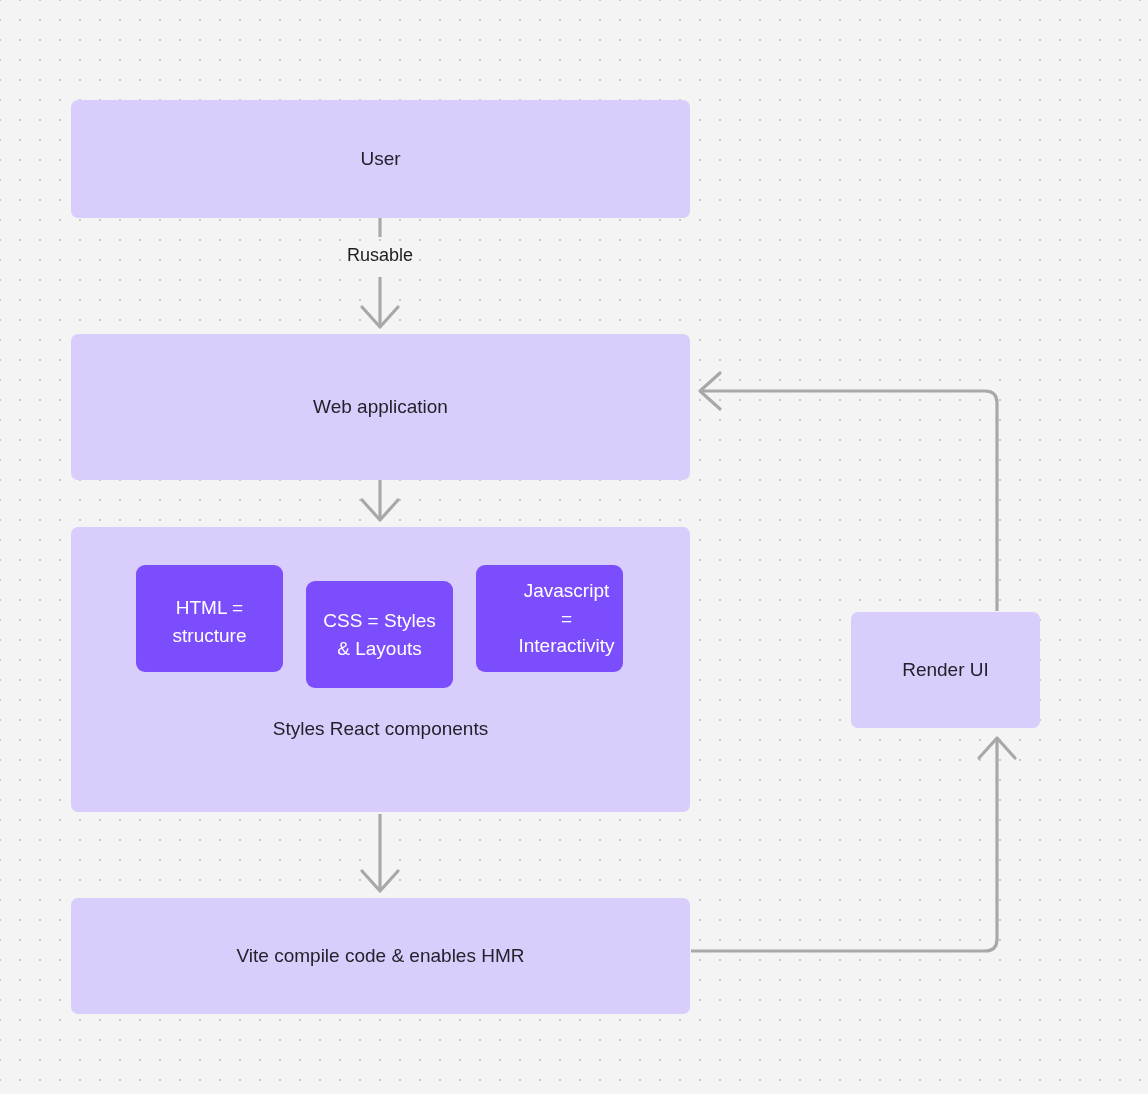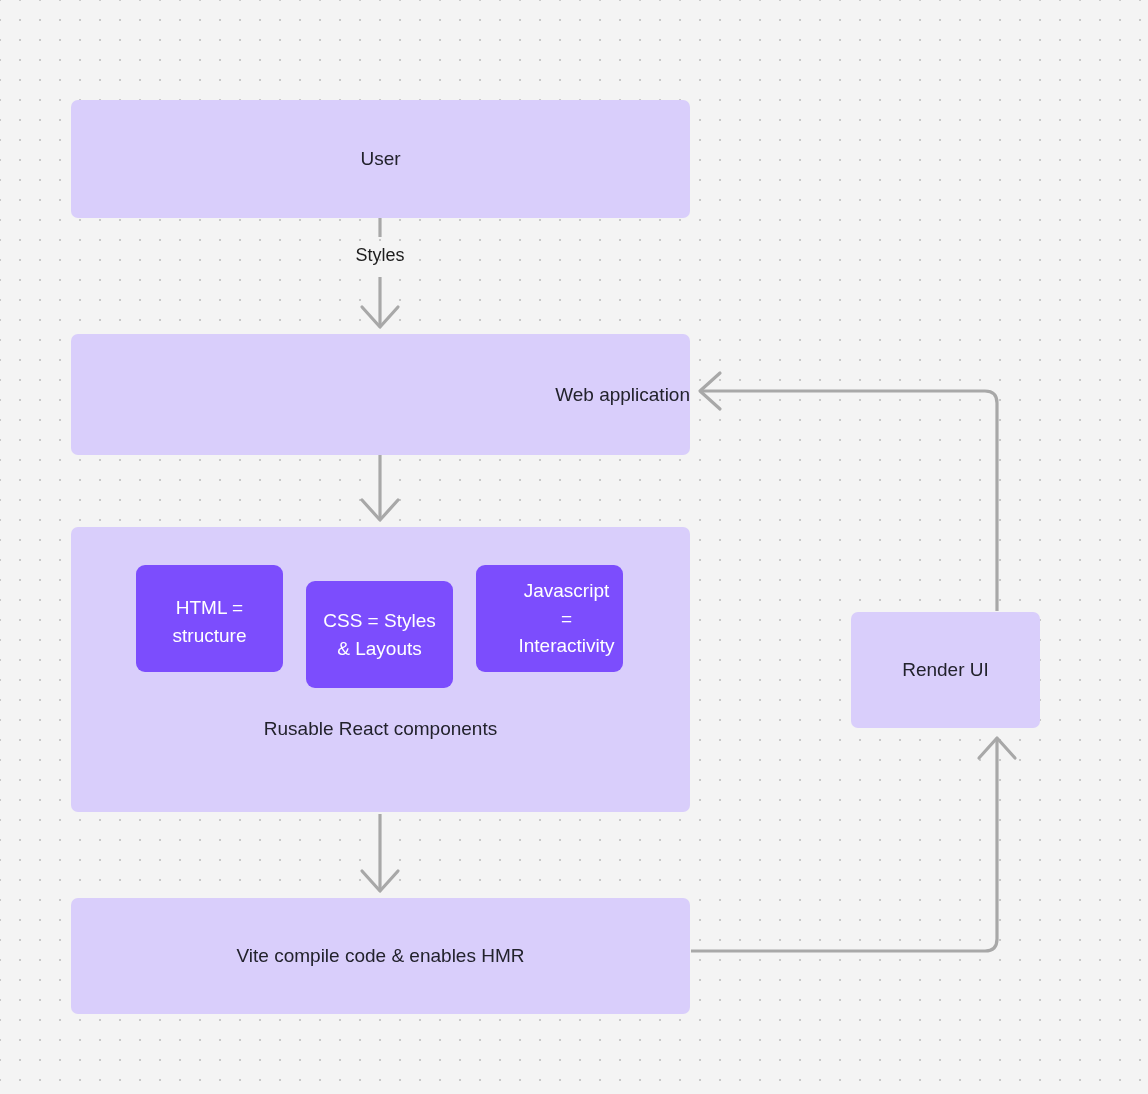--- a/index.html
+++ b/index.html
@@ -110,24 +110,24 @@
       <path class="edge-path" d="M 997 611 L 997 403 Q 997 391 985 391 L 702 391"></path>
       <path class="edge-head" d="M 720 373 L 700 391 L 720 409"></path>
     </g>
   </svg>
 
   <div class="node node-outer" style="left:71px; top:62px; width:619px; height:118px;margin-top:38px;">
     <span>User</span>
   </div>
 
   <div class="edge-label" style="left:330px; top:245px; width:100px;">
-    <span>Styles</span>
+    <span>Rusable</span>
   </div>
 
-  <div class="node node-outer" style="left:71px; top:334px; width:619px; height:121px;justify-content:flex-end;">
+  <div class="node node-outer" style="left:71px; top:334px; width:619px; height:146px;">
     <span>Web application</span>
   </div>
 
   <div class="node node-outer" style="left:71px; top:527px; width:619px; height:285px; display:block;"></div>
 
   <div class="node node-inner" style="left:136px; top:565px; width:147px; height:107px;">
     <span style="white-space:pre-line;margin-top:6px;">HTML =
 structure</span>
   </div>
 
@@ -135,21 +135,21 @@
     <span style="white-space:pre-line;">CSS = Styles
 &amp; Layouts</span>
   </div>
 
   <div class="node node-inner" style="left:476px; top:565px; width:147px; height:107px;padding-left:40px;">
     <span style="white-space:pre-line;">Javascript =
 Interactivity</span>
   </div>
 
   <div class="group-label" style="left:71px; top:718px; width:619px;">
-    <span>Rusable React components</span>
+    <span>Styles React components</span>
   </div>
 
   <div class="node node-outer" style="left:71px; top:898px; width:619px; height:116px;">
     <span>Vite compile code &amp; enables HMR</span>
   </div>
 
   <div class="node node-outer" style="left:851px; top:612px; width:189px; height:116px;">
     <span>Render UI</span>
   </div>
 

